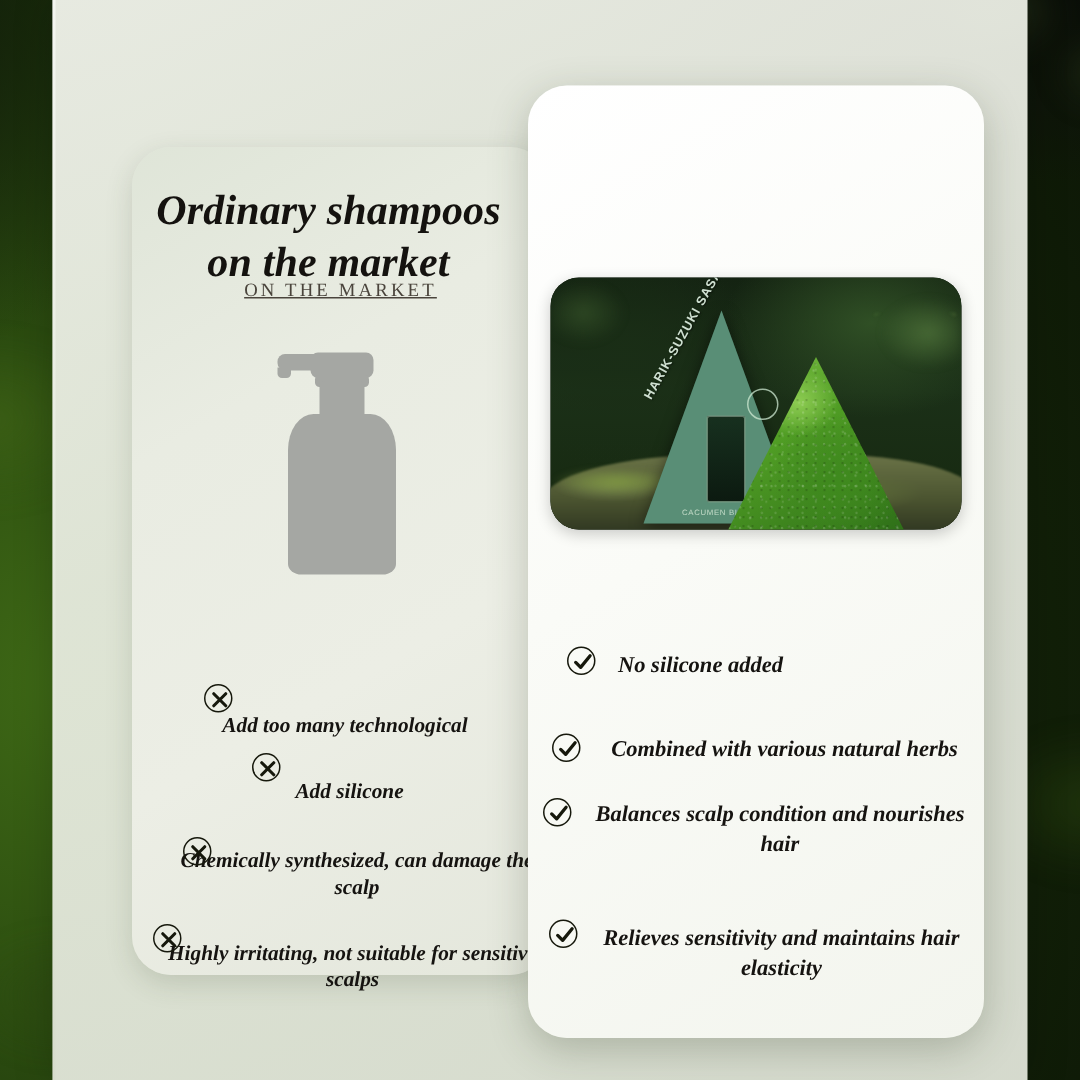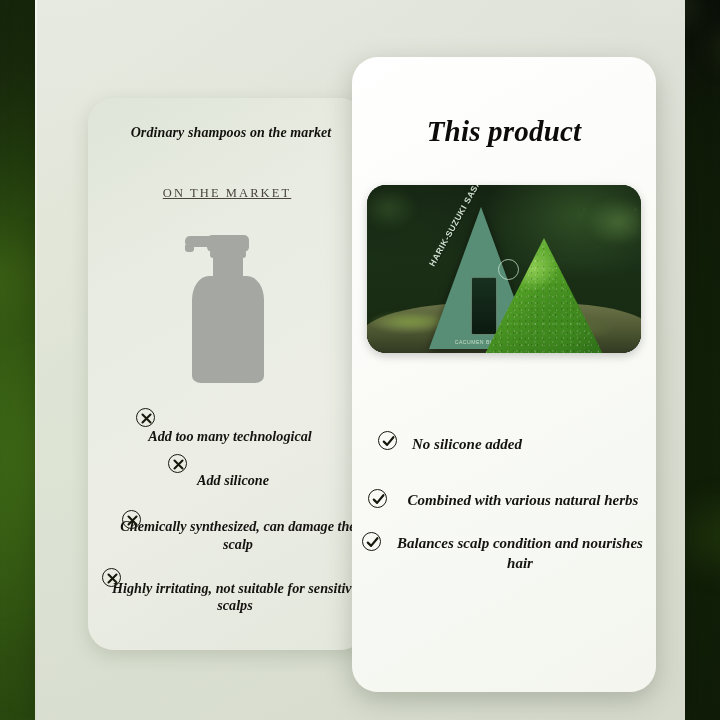--- a/index.html
+++ b/index.html
@@ -59,24 +59,24 @@
     box-shadow:0 6px 18px rgba(60,70,45,.17);
   }
   #card-right {
     left:352px; top:57px; width:304px; height:635px;
     background:linear-gradient(150deg, #ffffff 0%, #fafbf7 45%, #f3f5ee 100%);
     box-shadow:0 8px 26px rgba(50,60,40,.26);
   }
 
   
   .title-left {
-    position:absolute; left:18px; top:26px; width:250px;
+    position:absolute; left:6px; top:26px; width:250px;
     text-align:center;
     font-style:italic; font-weight:700;
-    font-size:14px; line-height:1.24;
+    font-size:28px; line-height:1.24;
     color:#14120f;
     letter-spacing:.1px;
   }
   .subtitle-left {
     position:absolute; left:14px; top:88px; width:250px;
     text-align:center;
     font-size:12.5px; letter-spacing:2.1px;
     color:#4a443c;
     text-decoration:underline;
   }
@@ -263,21 +263,21 @@
 
   #rb0 .mk { left:6px;  top:-2px; }
   #rb1 .mk { left:16px; top:-4px; }
   #rb2 .mk { left:0px;  top:-2px; }
   #rb3 .mk { left:4px;  top:-4px; }
   #rb0 .btext { padding-left:34px; text-align:center; }
   #rb1 .btext { padding-left:50px; text-align:left; }
   #rb2 .btext { padding-left:28px; text-align:center; }
   #rb3 .btext { padding-left:30px; text-align:center; }
 
-  #lb0 { margin-bottom:26px; }
+  #lb0 { margin-bottom:26px;margin-top:48px; }
   #lb1 { margin-bottom:28px; }
   #lb2 { margin-bottom:26px; }
   #rb0 { margin-bottom:24px; }
   #rb1 { margin-bottom:36px; }
   #rb2 { margin-bottom:44px; }
 </style>
 </head>
 <body>
 
 <div id="bg">
@@ -338,21 +338,20 @@
         </svg>
       </span>
       <div class="btext">Highly irritating, not suitable for sensitive scalps</div>
     </div>
 
   </div>
 </div>
 
 <div class="card" id="card-right">
 
-  <div class="title-right">This product</div>
 
   <div id="photo">
     <div class="ph-bg"></div>
     <div class="ph-blur"></div>
     <div class="ph-fern"></div>
     <div class="ph-log"></div>
     <div class="ph-moss"></div>
 
     <div class="ph-pack"></div>
     <div class="ph-pack-sheen"></div>
@@ -387,15 +386,23 @@
 
     <div class="bullet" id="rb2">
       <span class="mk">
         <svg width="23" height="23" viewBox="0 0 23 23">
           <path d="M6.8 11.6 L10.1 14.9 L16.4 7.2" stroke="#16180c" stroke-width="2.2" stroke-linecap="round" stroke-linejoin="round" fill="none"></path>
         </svg>
       </span>
       <div class="btext">Balances scalp condition and nourishes hair</div>
     </div>
 
+    <div class="bullet" id="rb3">
+      <span class="mk">
+        <svg width="23" height="23" viewBox="0 0 23 23">
+          <path d="M6.8 11.6 L10.1 14.9 L16.4 7.2" stroke="#16180c" stroke-width="2.2" stroke-linecap="round" stroke-linejoin="round" fill="none"></path>
+        </svg>
+      </span>
+      <div class="btext">Relieves sensitivity and maintains hair elasticity</div>
+    </div>
 
   </div>
 </div>
 
 </body></html>

